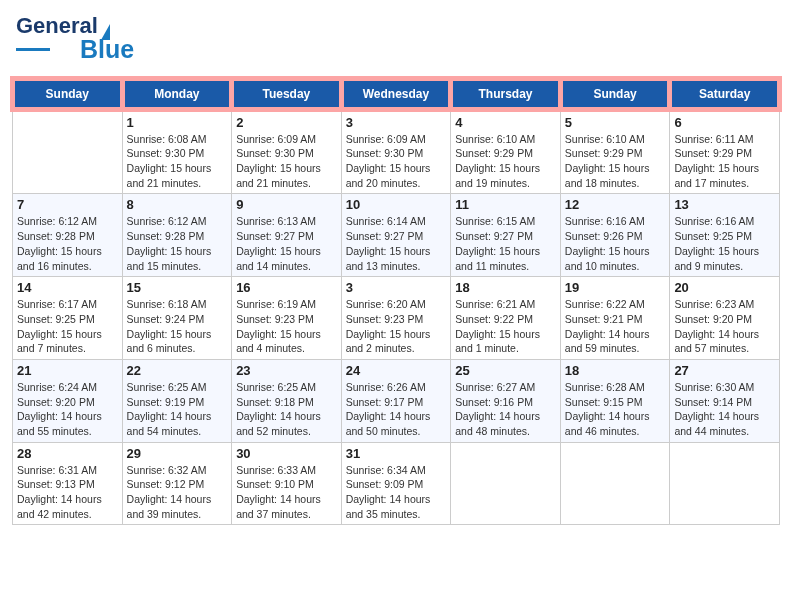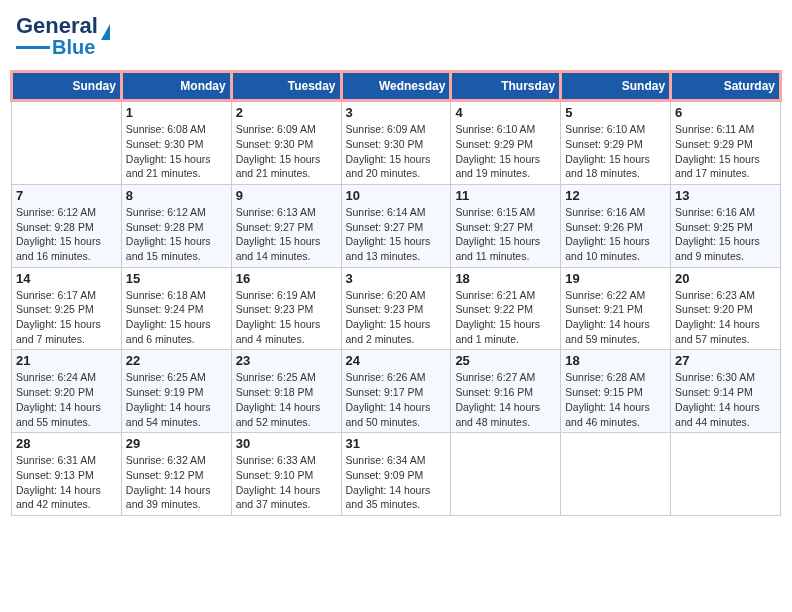--- a/index.html
+++ b/index.html
@@ -43,24 +43,24 @@
     }
     .calendar {
       width: 100%;
       border-collapse: collapse;
       font-size: 11px;
     }
     .calendar th {
       background-color: #1a5aa8;
       color: #fff;
       padding: 6px 4px;
-      text-align: right;
+      text-align: center;
       font-size: 12px;
       font-weight: bold;
-      border: 3px solid #fca5a5;
+      border: 5px solid #fca5a5;
     }
     .calendar td {
       border: 1px solid #ccc;
       vertical-align: top;
       padding: 3px 4px;
       width: calc(100% / 7);
       min-height: 80px;
     }
     .day-number {
       font-weight: bold;
@@ -93,21 +93,21 @@
 <div class="header">
   <div class="logo">
     <div style="display:flex; align-items:flex-end;">
       <span class="logo-text">
         <span style="color:#1a3a6b;">General</span>
       </span>
       <span style="display:inline-block; width:0; height:0; border-left:9px solid transparent; border-bottom:16px solid #1a7abf; margin-left:3px; margin-bottom:-2px;"></span>
     </div>
     <div style="display:flex; align-items:center; margin-top:-2px;">
       <span style="display:inline-block; width:34px; height:3px; background:#1a7abf; margin-right:2px;"></span>
-      <span class="logo-text" style="color:#1a7abf; font-size:20px;">Blue</span>
+      <span class="logo-text" style="color:#1a7abf; font-size:25px;margin-left:28px;">Blue</span>
     </div>
   </div>
   <div class="title-section">
     <h1></h1>
     <h2></h2>
   </div>
 </div>
 
 <table class="calendar">
   <thead>

